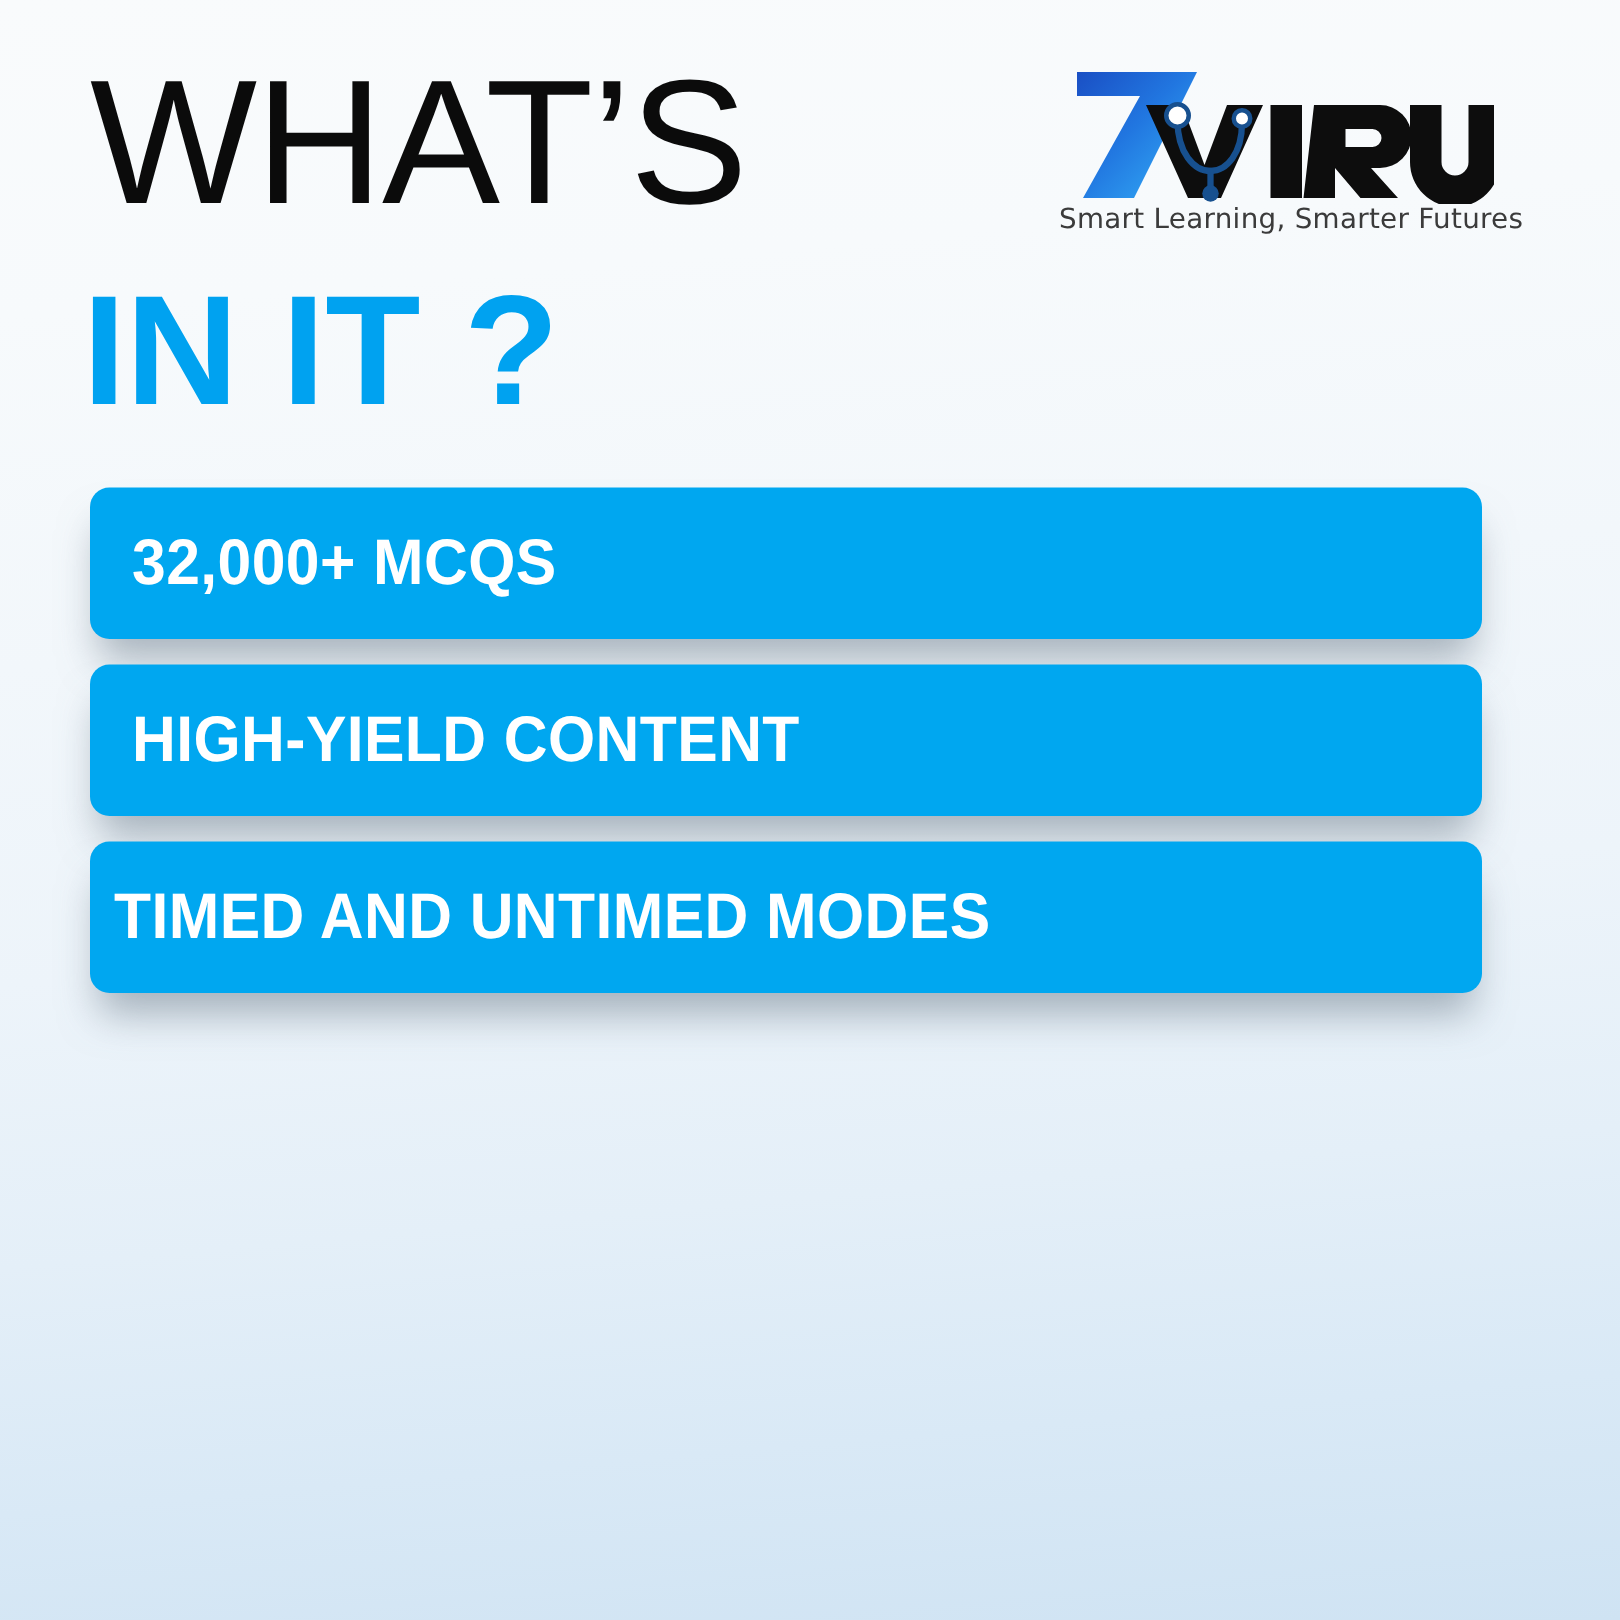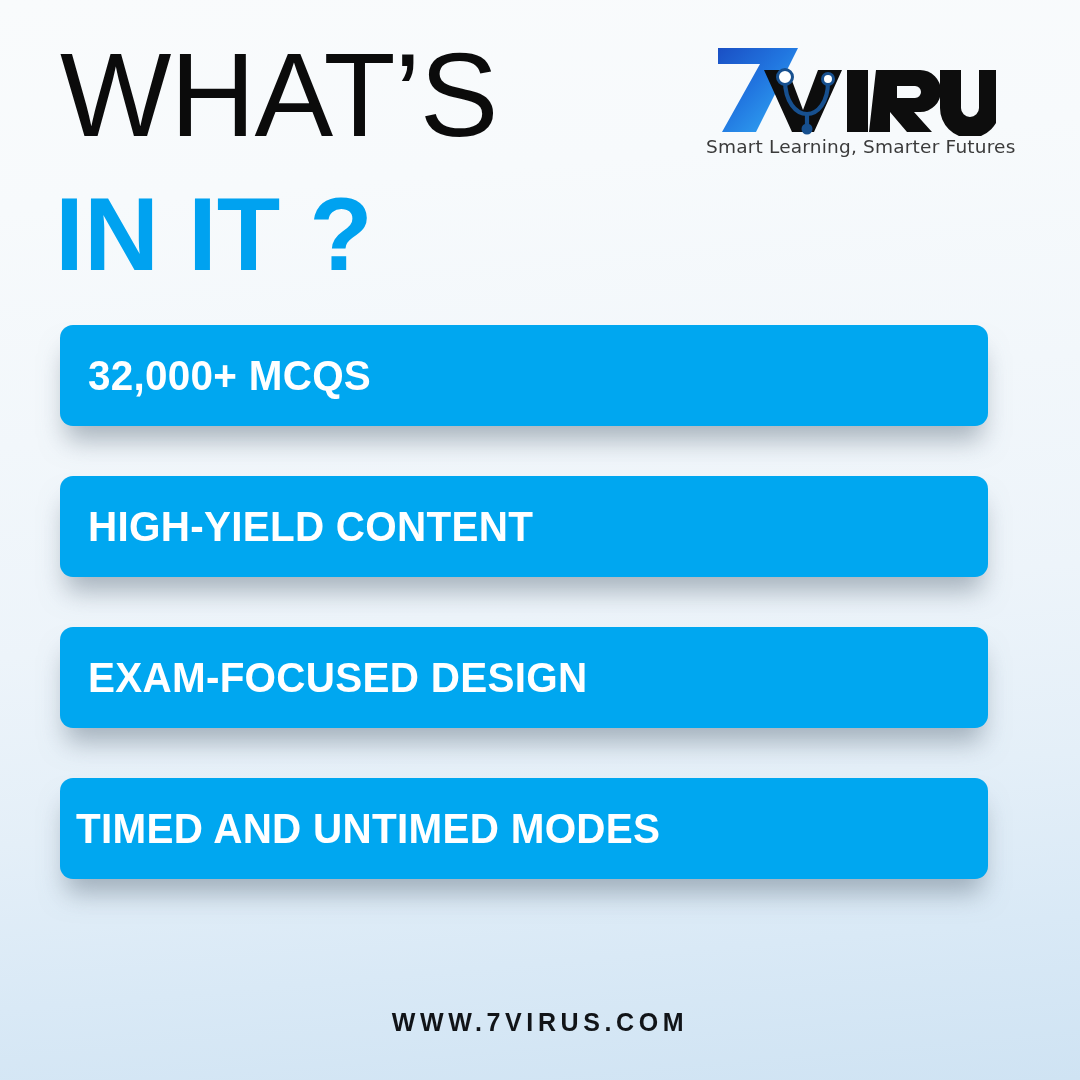--- a/index.html
+++ b/index.html
@@ -86,21 +86,21 @@
   #features {
     position: absolute;
     left: 60px;
     top: 325px;
     width: 928px;
   }
   .pill {
     position: relative;
     width: 928px;
     height: 101px;
-    margin-bottom: 50px;
+    margin-bottom: 17px;
     border-radius: 13px;
     background: #00a7f0;
     box-shadow: 0 20px 26px -6px rgba(108, 124, 138, 0.55);
     display: flex;
     align-items: center;
     box-sizing: border-box;
     padding-left: 28px;
   }
   .pill:last-child { margin-bottom: 0; padding-left: 16px; }
   .pill-label {
@@ -171,22 +171,18 @@
   <div id="heading-line2">IN IT ?</div>
 
   <div id="features">
     <div class="pill">
       <span class="pill-label">32,000+ MCQS</span>
     </div>
     <div class="pill">
       <span class="pill-label">HIGH-YIELD CONTENT</span>
     </div>
     <div class="pill">
-      <span class="pill-label">EXAM-FOCUSED DESIGN</span>
-    </div>
-    <div class="pill">
       <span class="pill-label">TIMED AND UNTIMED MODES</span>
     </div>
   </div>
 
-  <div id="footer-url">WWW.7VIRUS.COM</div>
 
 </div>
 
 </body></html>

